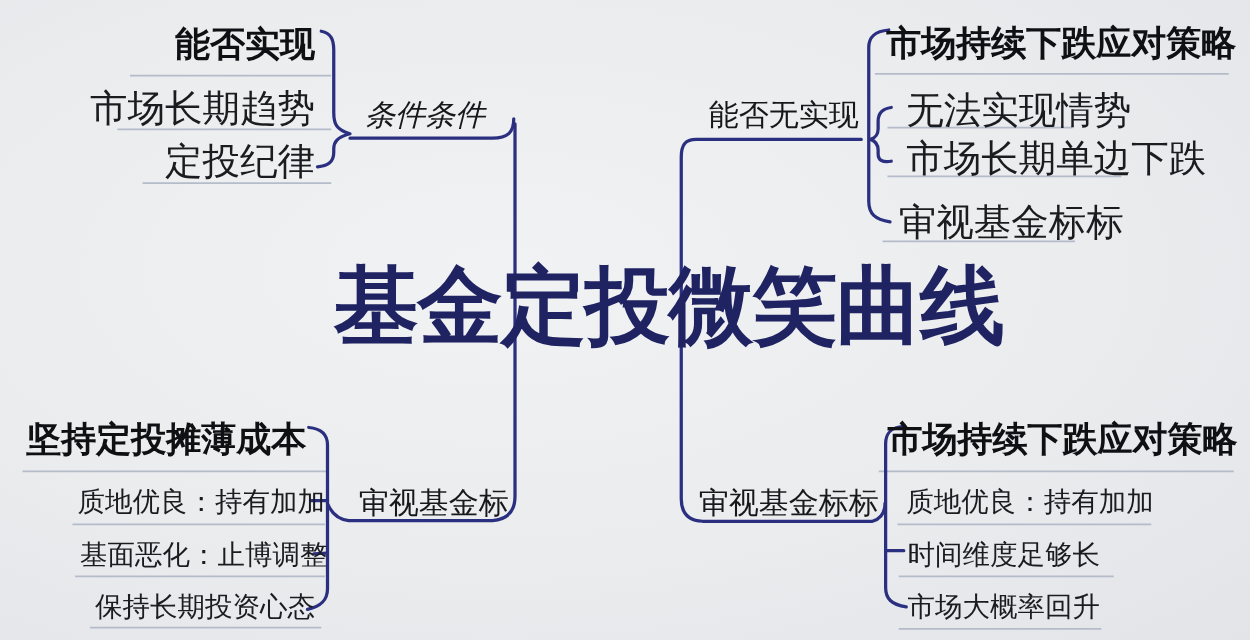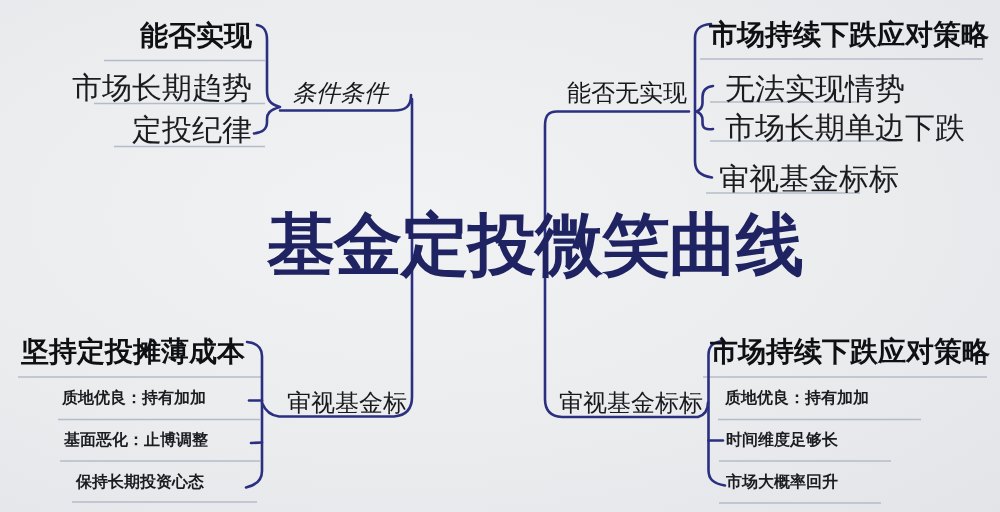--- a/index.html
+++ b/index.html
@@ -28,21 +28,21 @@
     stroke-width: 1.4;
   }
   .node {
     position: absolute;
     white-space: nowrap;
     color: #1b1c20;
     line-height: 1.05;
   }
   .hdr  { font-size: 28px; font-weight: 700; color: #0f1013; }
   .item { font-size: 30px; font-weight: 400; }
-  .item-sm { font-size: 16px; font-weight: 700; }
+  .item-sm { font-size: 22px; font-weight: 400; }
   .branch { font-size: 24px; font-weight: 400; color: #17181c; }
   .title {
     position: absolute;
     left: 267px; top: 200px;
     font-size: 68px;
     font-weight: 700;
     letter-spacing: -1px;
     color: #1f2362;
     white-space: nowrap;
   }

